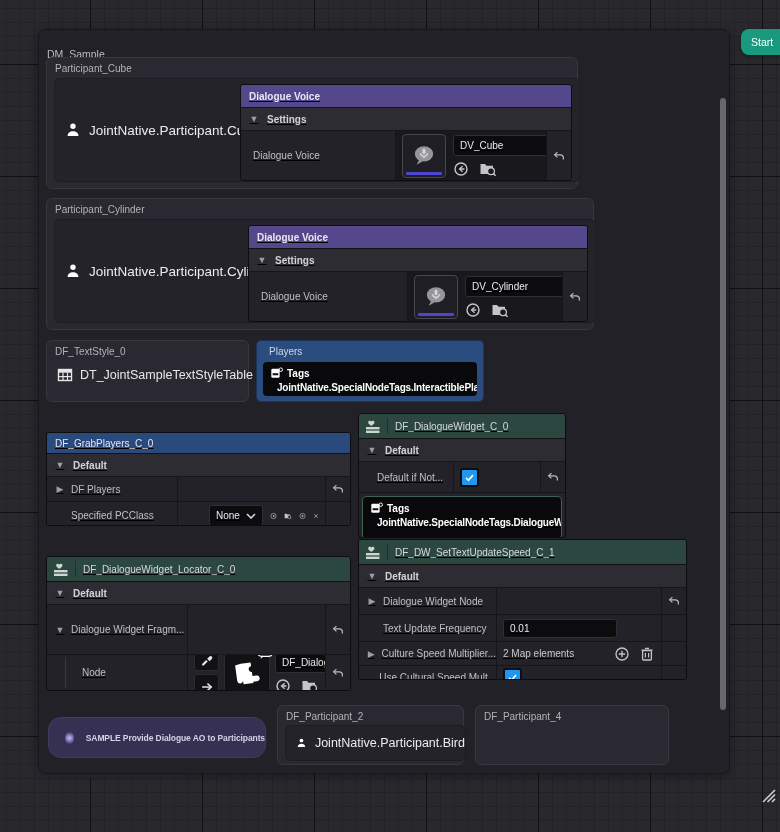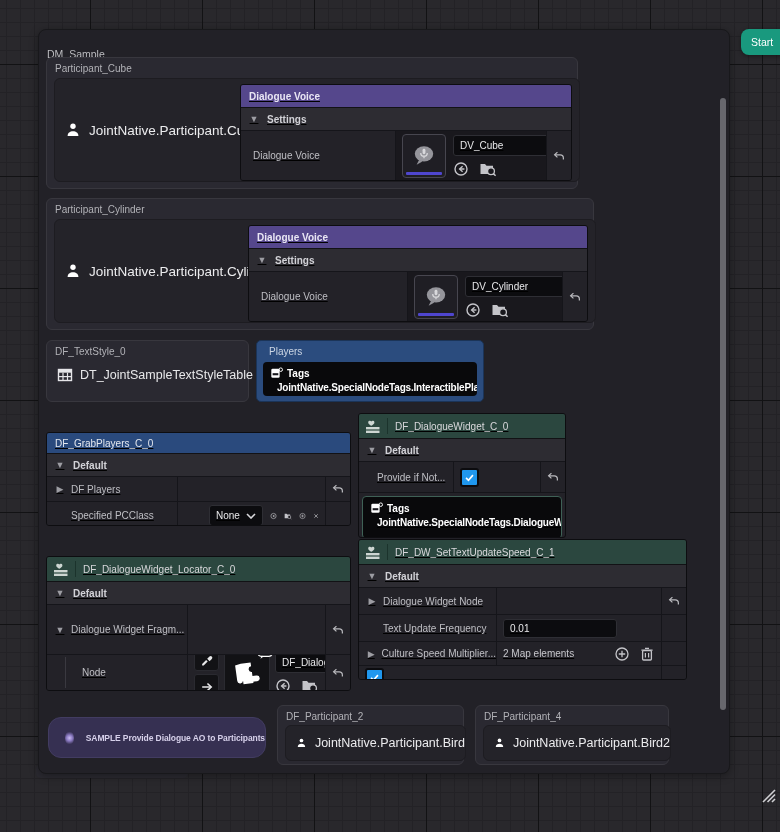--- a/index.html
+++ b/index.html
@@ -369,21 +369,21 @@
         </svg>
       <span class="hdr-sep"></span>
       <span>DF_DialogueWidget_C_0</span>
     </div>
     <div class="section-row">
       <span class="tri">▼</span>
       <span class="section-label">Default</span>
     </div>
     <div class="row" style="min-height:30px;">
       <div class="cell-label" style="flex:0 0 86px;">
-        <span class="lbl" style="margin-left:10px;">Provide if Not...</span>
+        <span class="lbl" style="margin-left:10px;">Default if Not...</span>
       </div>
       <div class="cell-value">
         <span class="chk">
           <svg class="ic" style="width:11px;height:11px;">
               <use href="#sym-check"></use>
             </svg>
         </span>
       </div>
       <div class="cell-reset">
         <svg class="ic ic14">
@@ -523,20 +523,24 @@
               <use href="#sym-plus"></use>
             </svg>
           <svg class="ic ic16">
               <use href="#sym-trash"></use>
             </svg>
         </span>
       </div>
       <div class="cell-reset"></div>
     </div>
     <div class="row" style="flex:1;">
+      <div class="cell-label" style="flex:0 0 129px;">
+        <span class="tri"> </span>
+        <span class="lbl">Use Cultural Speed Mult...</span>
+      </div>
       <div class="cell-value">
         <span class="chk">
           <svg class="ic" style="width:11px;height:11px;">
               <use href="#sym-check"></use>
             </svg>
         </span>
       </div>
       <div class="cell-reset"></div>
     </div>
   </div>
@@ -551,26 +555,20 @@
     <div class="group-inner" style="left:7px;top:19px;width:169px;height:34px;">
       <svg class="ic ic16">
           <use href="#sym-person"></use>
         </svg>
       <span class="participant-text" style="font-size:12.5px;">JointNative.Participant.Bird</span>
     </div>
   </div>
 
   <div class="abs group-box" style="left:475px;top:705px;width:192px;height:58px;z-index:2;">
     <div class="group-label">DF_Participant_4</div>
-    <div class="group-inner" style="left:7px;top:19px;width:176px;height:34px;">
-      <svg class="ic ic16">
-          <use href="#sym-person"></use>
-        </svg>
-      <span class="participant-text" style="font-size:12.5px;">JointNative.Participant.Bird2</span>
-    </div>
   </div>
 
   <div id="start-button" class="abs">
     <span class="t">Start</span>
     <svg class="ic" style="width:9px;height:13px;">
         <use href="#sym-playchev"></use>
       </svg>
   </div>
 
   <div id="v-scrollbar" class="abs"></div>

